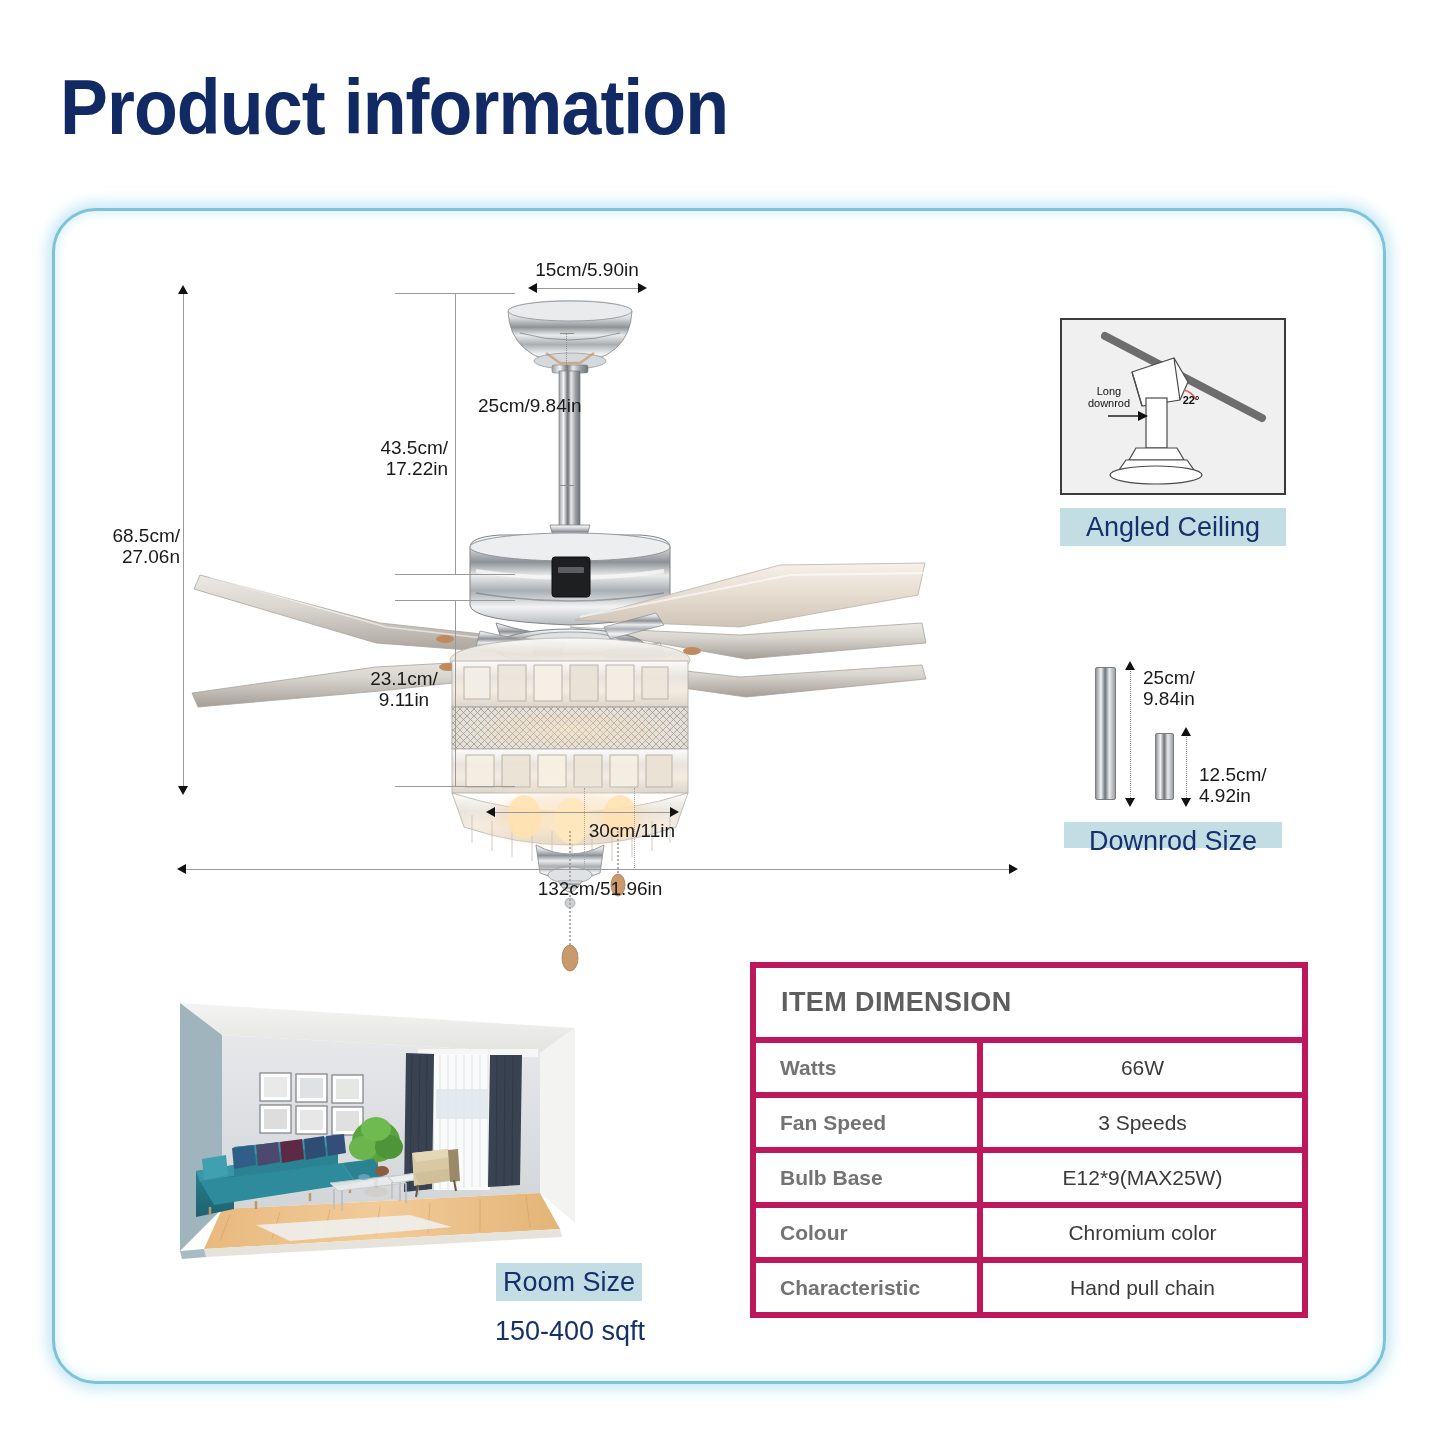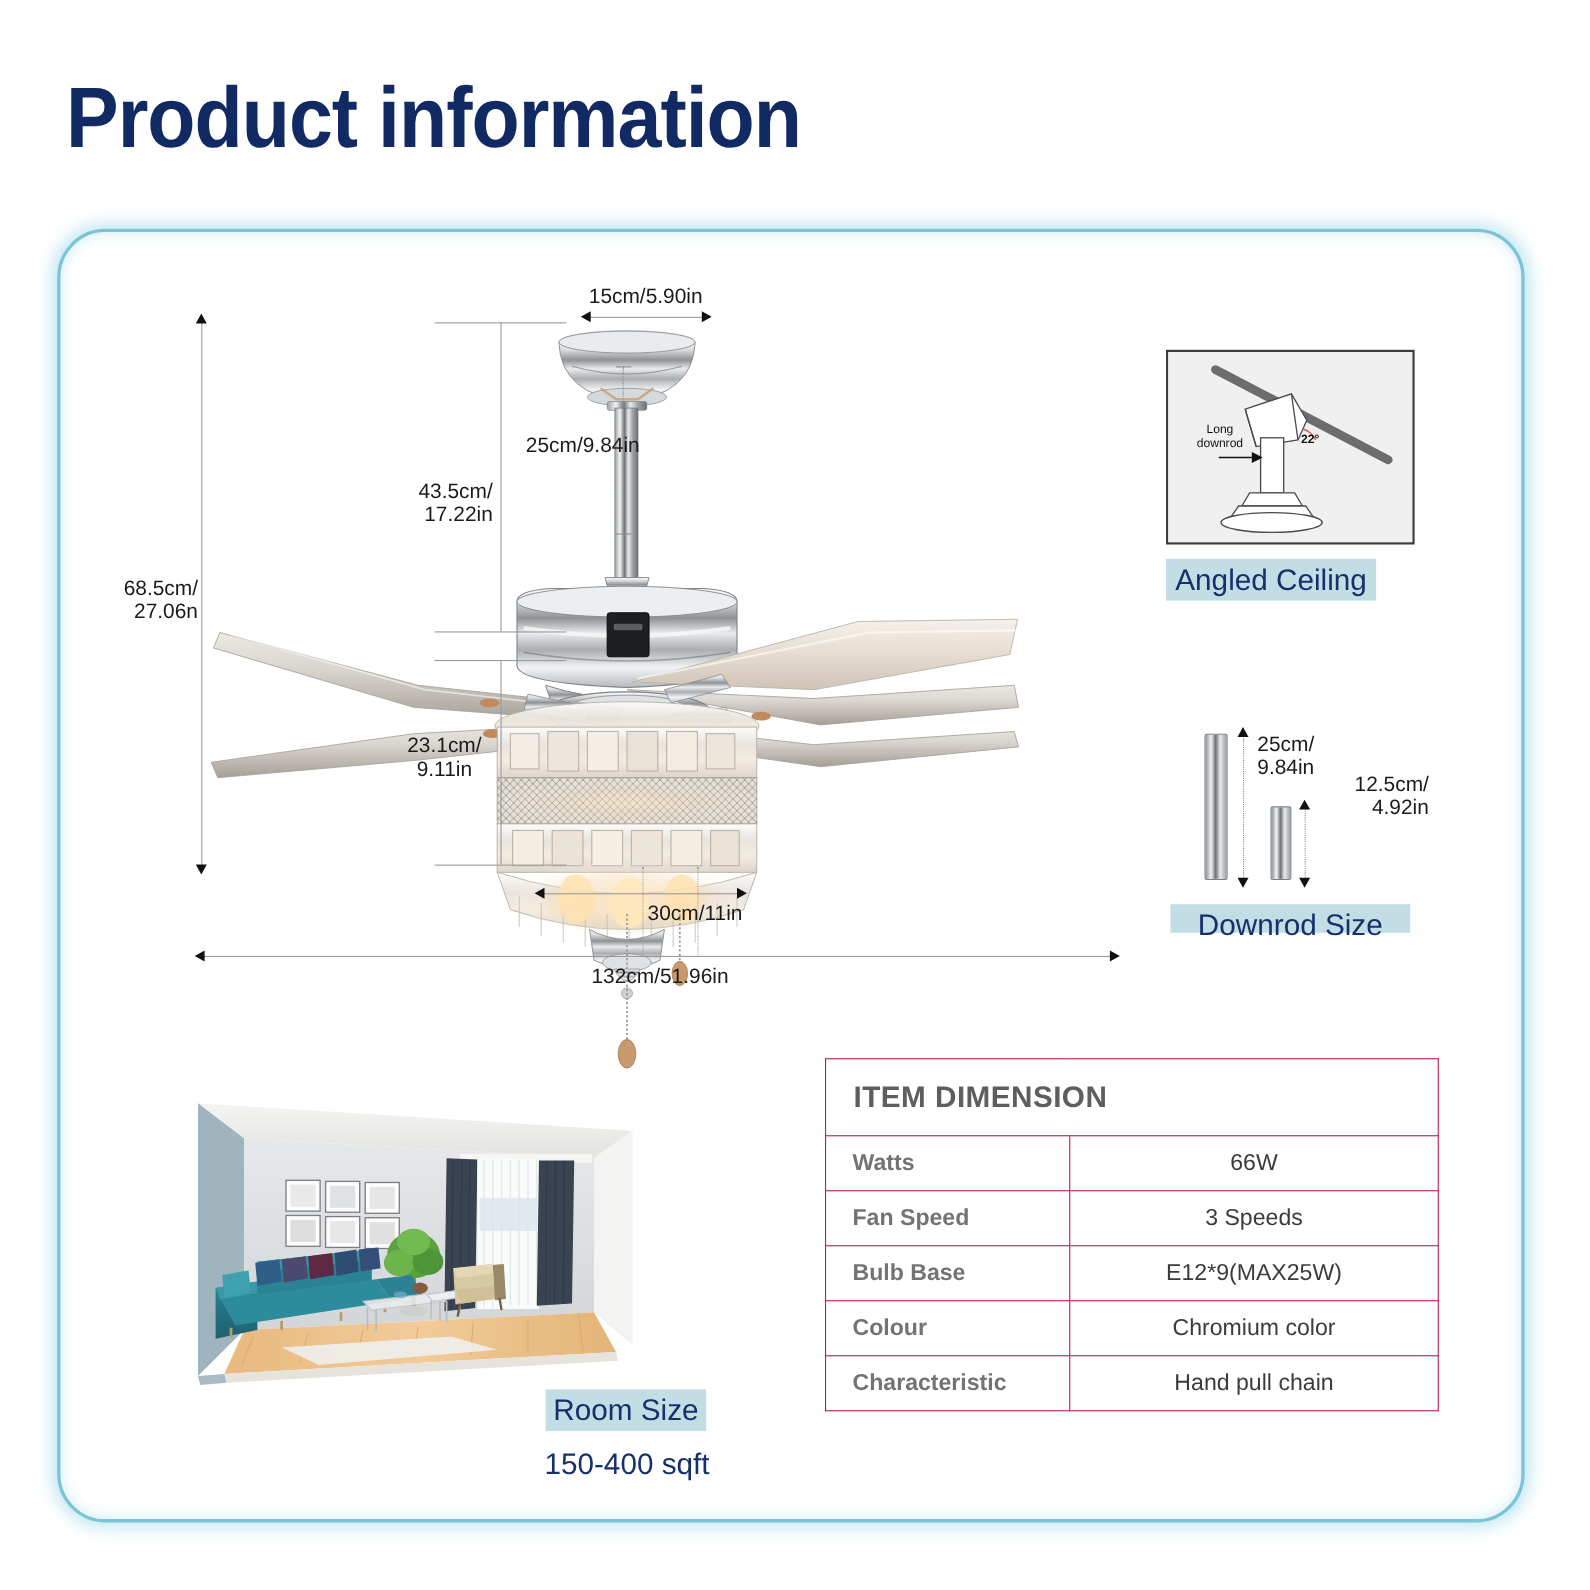--- a/index.html
+++ b/index.html
@@ -147,21 +147,21 @@
   
   #spec-table {
     position: absolute;
     left: 750px;
     top: 962px;
     width: 558px;
     border-collapse: collapse;
     font-family: "Liberation Sans", sans-serif;
   }
   #spec-table td {
-    border: 1px solid #be185d;
+    border: 6px solid #be185d;
     height: 47px;
     color: #545454;
     font-size: 21px;
     margin-left: 44px;
   }
   #spec-table td.hdr {
     font-size: 27px;
     font-weight: bold;
     color: #5e5e5e;
     padding-left: 25px;
@@ -411,39 +411,39 @@
     <path d="M64 140 L125 140 L132 150 L57 150 Z" fill="#ffffff" stroke="#4a4a4a" stroke-width="1.2"></path>
     <ellipse cx="94" cy="155" rx="46" ry="9" fill="#ffffff" stroke="#4a4a4a" stroke-width="1.2"></ellipse>
 
     <line x1="46" y1="96" x2="76" y2="96" stroke="#111" stroke-width="1.4"></line>
     <path d="M76 91 L86 96 L76 101 Z" fill="#111"></path>
   </svg>
 </div>
 <div class="tiny-label" style="left:1079px; top:385px; width:60px;">Long
 downrod</div>
 <div class="tiny-label" style="left:1175px; top:394px; width:32px; font-weight:bold;">22°</div>
-<div class="blue-banner" style="left:1060px; top:508px; width:191px; height:38px; line-height:38px;">Angled Ceiling</div>
+<div class="blue-banner" style="left:1060px; top:508px; width:226px; height:38px; line-height:38px;">Angled Ceiling</div>
 
 <div class="rod" style="left:1095px; top:667px; width:19px; height:131px;
      background:linear-gradient(to right,#8f9498,#f2f3f4 26%,#6e7377 48%,#e9eaeb 70%,#9ba0a4);
      border:1px solid #7a7f83;"></div>
 <div class="rod" style="left:1155px; top:733px; width:17px; height:65px;
      background:linear-gradient(to right,#8f9498,#f2f3f4 26%,#6e7377 48%,#e9eaeb 70%,#9ba0a4);
      border:1px solid #7a7f83;"></div>
 
 <div class="dotline-v" style="left:1130px; top:668px; height:130px;"></div>
 <div class="arw arw-up" style="left:1125px; top:661px;"></div>
 <div class="arw arw-dn" style="left:1125px; top:798px;"></div>
 <div class="dim-text" style="left:1143px; top:667px; width:90px;">25cm/
 9.84in</div>
 
 <div class="dotline-v" style="left:1186px; top:734px; height:64px;"></div>
 <div class="arw arw-up" style="left:1181px; top:727px;"></div>
 <div class="arw arw-dn" style="left:1181px; top:798px;"></div>
-<div class="dim-text" style="left:1199px; top:703px; width:100px;text-align:right;">12.5cm/
+<div class="dim-text" style="left:1199px; top:764px; width:100px;">12.5cm/
 4.92in</div>
 
 <div class="blue-banner" style="left:1064px; top:822px; width:218px; height:26px; line-height:38px;">Downrod Size</div>
 
 <div id="room-image">
   <svg width="435" height="275" viewBox="0 0 435 275" xmlns="http://www.w3.org/2000/svg">
     <defs>
       <linearGradient id="wallBack" x1="0" y1="0" x2="0" y2="1">
         <stop offset="0%" stop-color="#e6e8ea"></stop>
         <stop offset="100%" stop-color="#d3d6d9"></stop>

